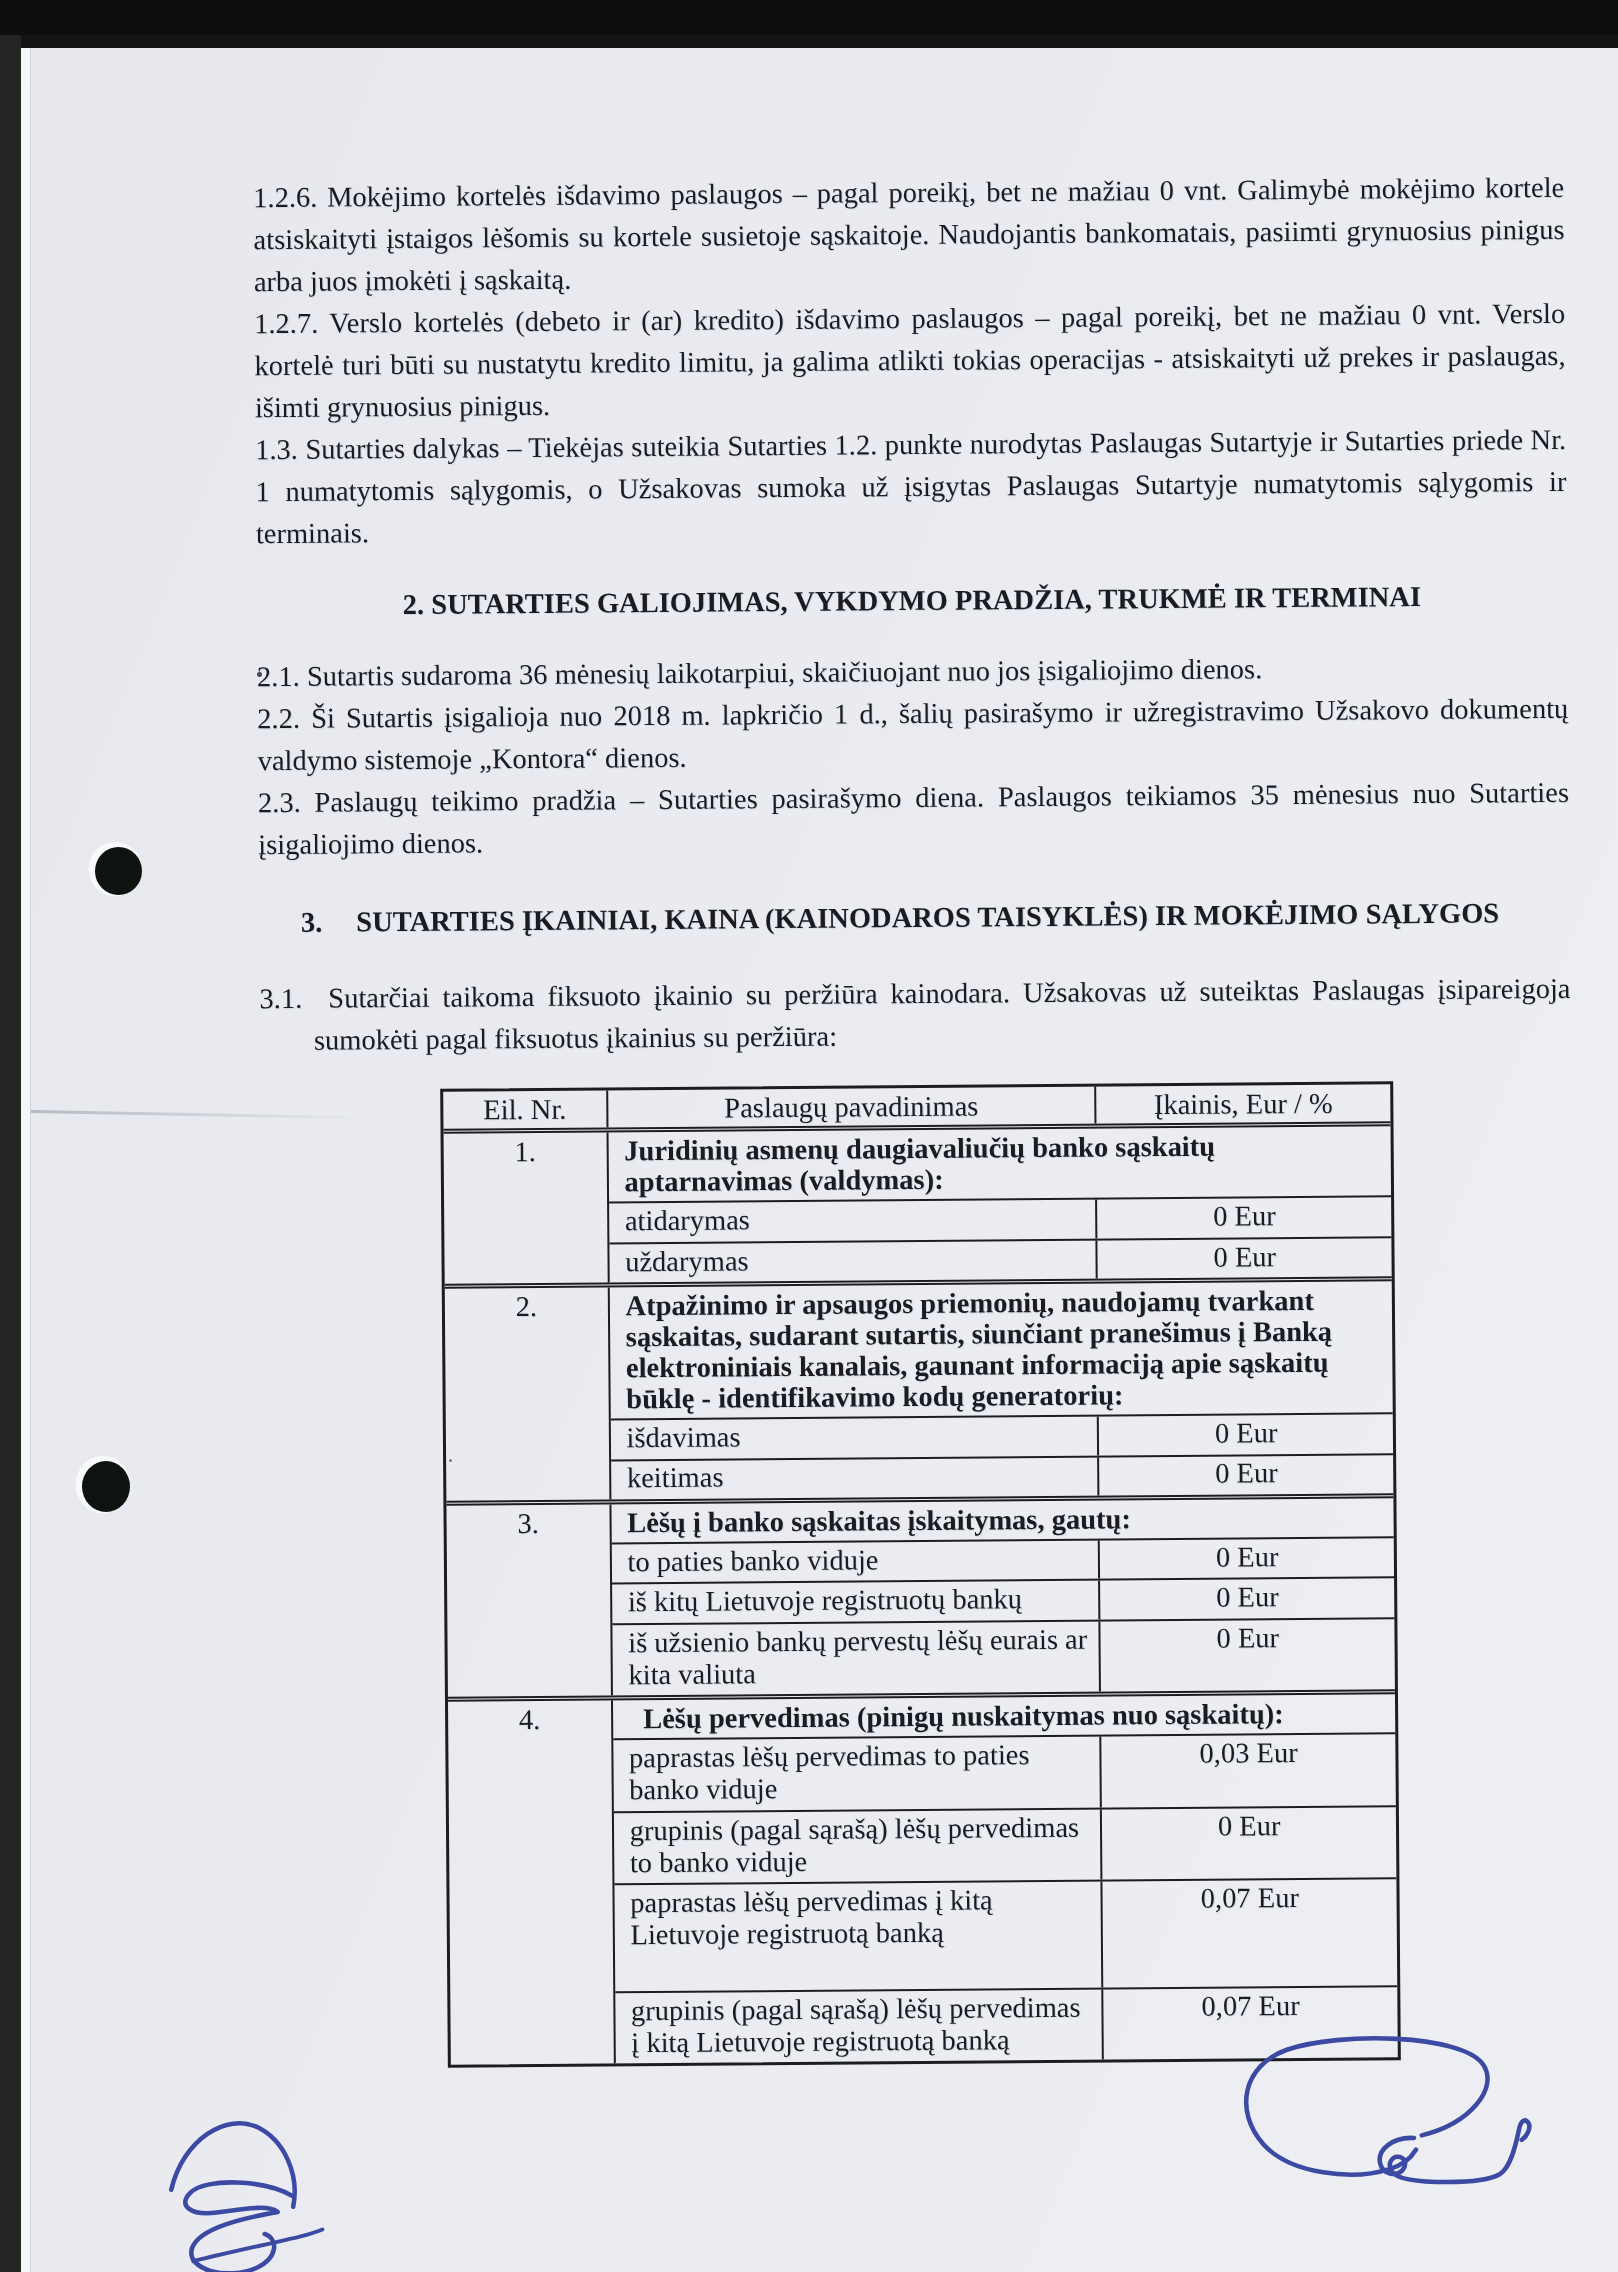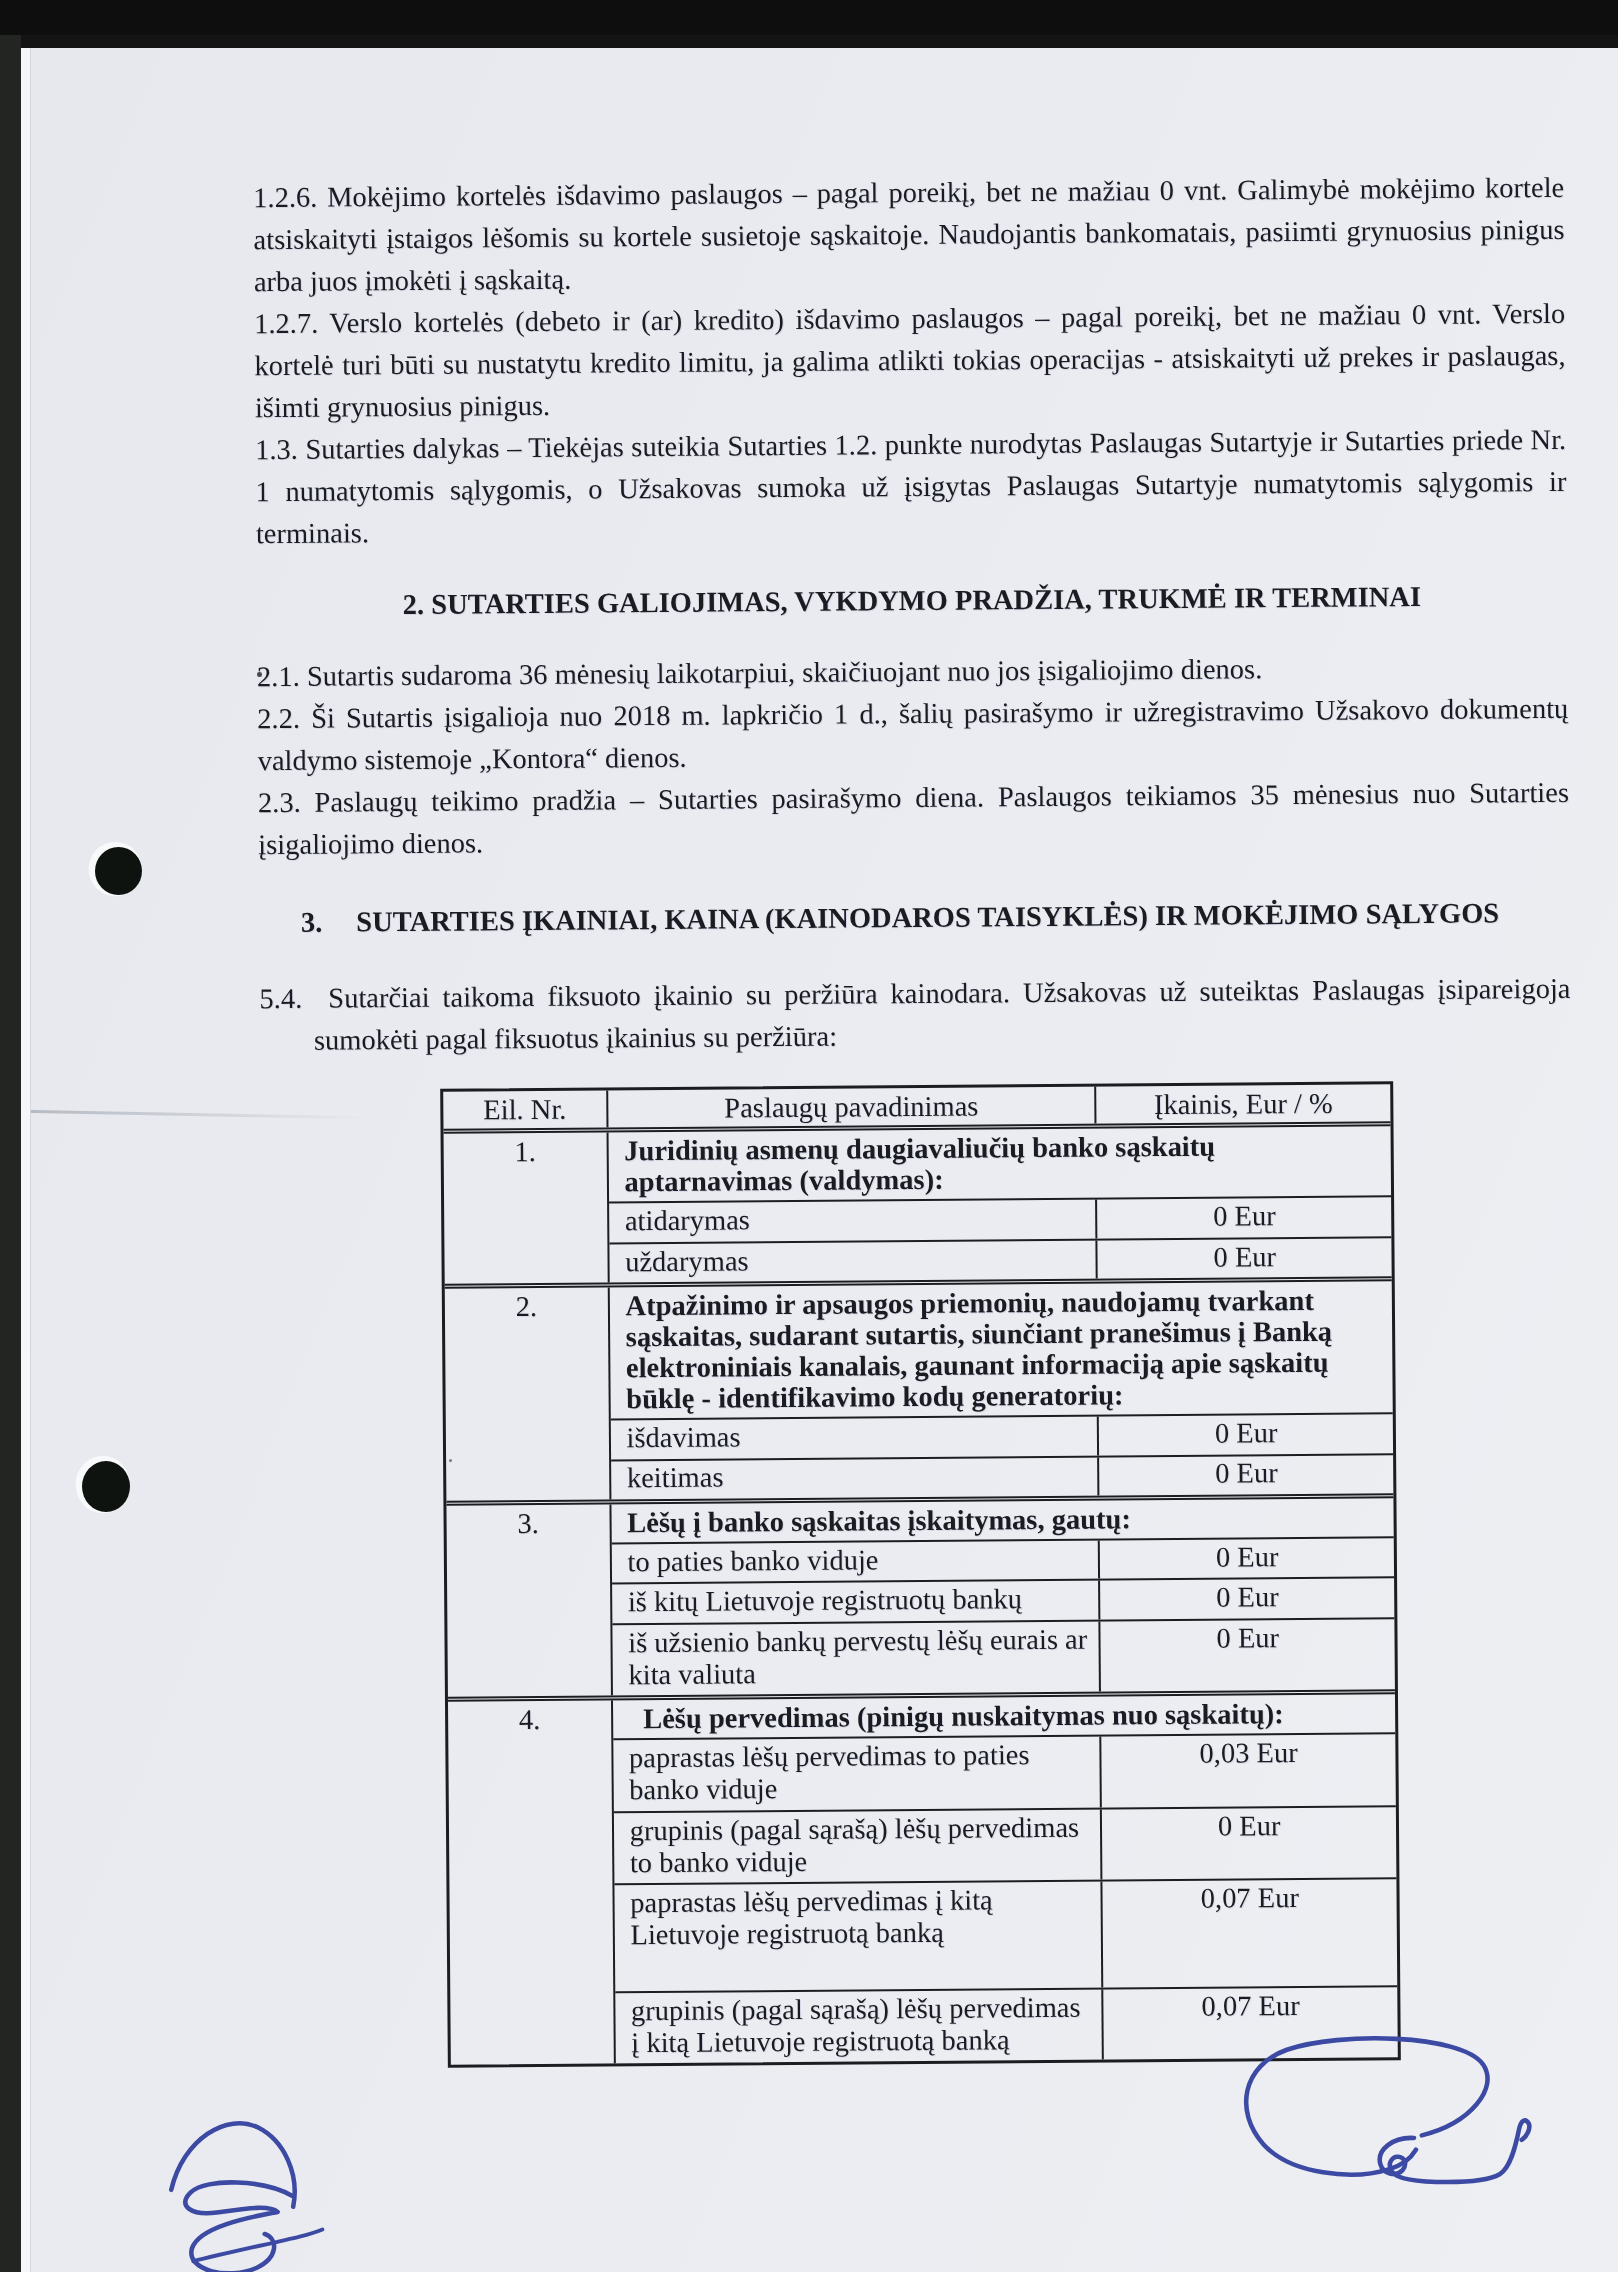--- a/index.html
+++ b/index.html
@@ -75,21 +75,21 @@
     <p class="para">1.3. Sutarties dalykas – Tiekėjas suteikia Sutarties 1.2. punkte nurodytas Paslaugas Sutartyje ir Sutarties priede Nr. 1 numatytomis sąlygomis, o Užsakovas sumoka už įsigytas Paslaugas Sutartyje numatytomis sąlygomis ir terminais.</p>
 
     <div class="h2">2. SUTARTIES GALIOJIMAS, VYKDYMO PRADŽIA, TRUKMĖ IR TERMINAI</div>
 
     <p class="para">2.1. Sutartis sudaroma 36 mėnesių laikotarpiui, skaičiuojant nuo jos įsigaliojimo dienos.</p>
     <p class="para">2.2. Ši Sutartis įsigalioja nuo 2018 m. lapkričio 1 d., šalių pasirašymo ir užregistravimo Užsakovo dokumentų valdymo sistemoje „Kontora“ dienos.</p>
     <p class="para">2.3. Paslaugų teikimo pradžia – Sutarties pasirašymo diena. Paslaugos teikiamos 35 mėnesius nuo Sutarties įsigaliojimo dienos.</p>
 
     <div class="h3"><span>3.</span><span class="hgap"></span><span>SUTARTIES ĮKAINIAI, KAINA (KAINODAROS TAISYKLĖS) IR MOKĖJIMO SĄLYGOS</span></div>
 
-    <p class="c31"><span>5.4.</span><span class="cgap"></span><span>Sutarčiai taikoma fiksuoto įkainio su peržiūra kainodara. Užsakovas už suteiktas Paslaugas įsipareigoja sumokėti pagal fiksuotus įkainius su peržiūra:</span></p>
+    <p class="c31"><span>3.1.</span><span class="cgap"></span><span>Sutarčiai taikoma fiksuoto įkainio su peržiūra kainodara. Užsakovas už suteiktas Paslaugas įsipareigoja sumokėti pagal fiksuotus įkainius su peržiūra:</span></p>
 
     <div class="tbl">
 
       <div class="tr-head">
         <div class="th th-num">Eil. Nr.</div>
         <div class="th th-name">Paslaugų pavadinimas</div>
         <div class="th th-price">Įkainis, Eur / %</div>
       </div>
 
       <div class="grp">

